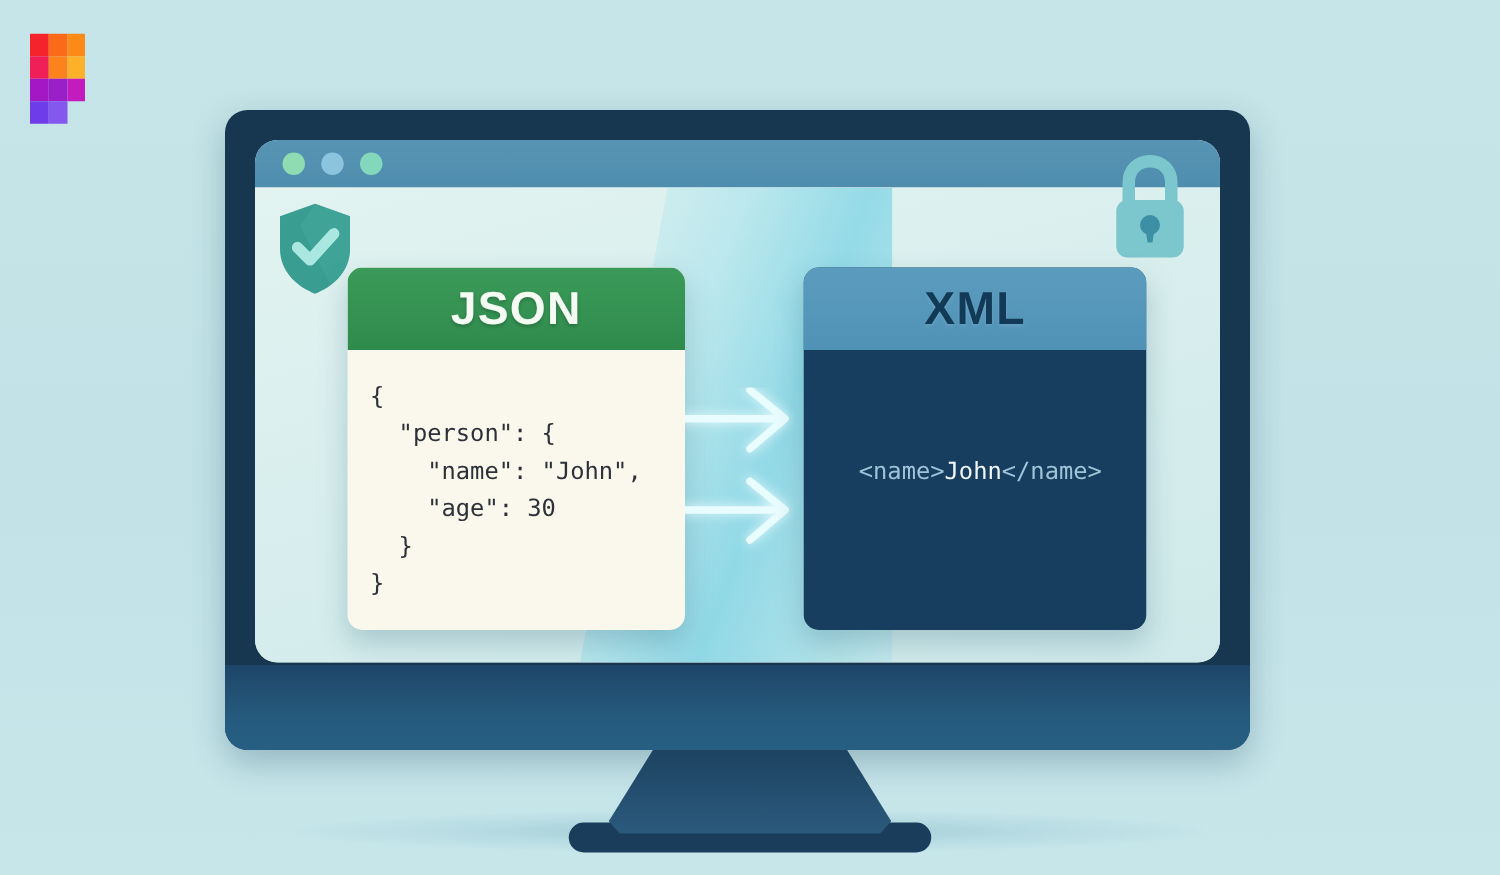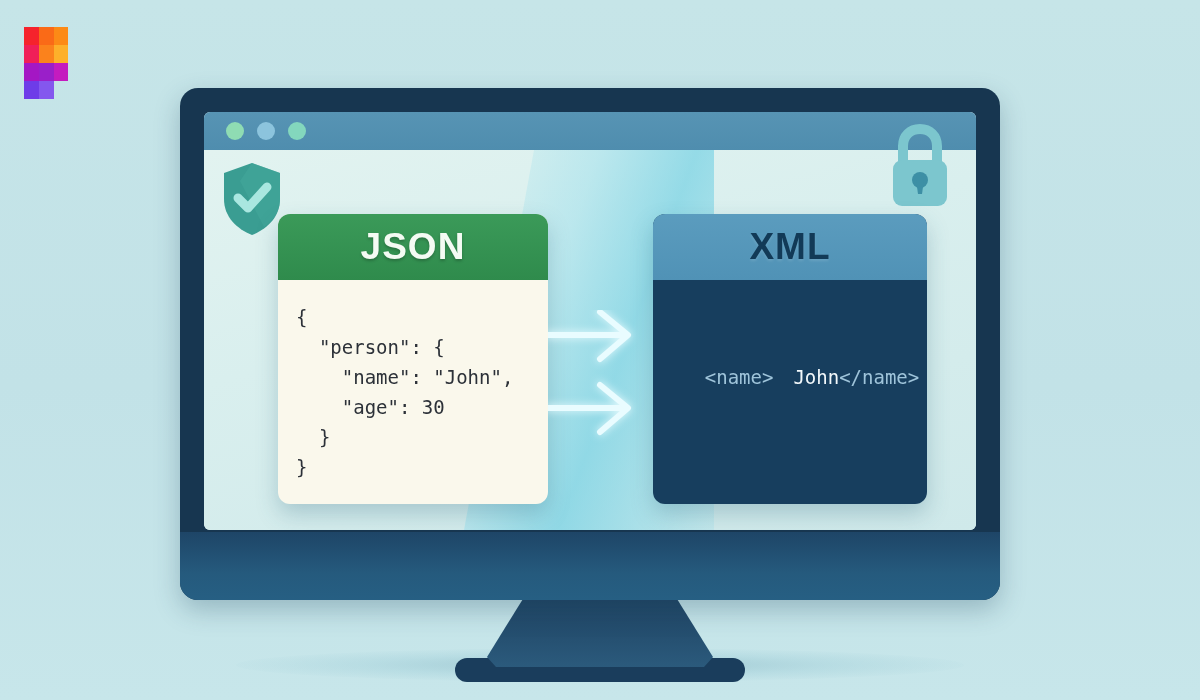--- a/index.html
+++ b/index.html
@@ -94,21 +94,21 @@
     height: 68px;
     border-radius: 0 0 18px 18px;
     background: linear-gradient(180deg, #1e4567 0%, #255a7d 60%, #265f83 100%);
   }
   .monitor-screen {
     position: absolute;
     left: 204px;
     top: 112px;
     width: 772px;
     height: 418px;
-    border-radius: 6px;
+    border-radius: 18px;
     overflow: hidden;
     background: #dff1ef;
   }
 
   
   .browser-titlebar {
     position: absolute;
     left: 0;
     top: 0;
     width: 772px;
@@ -208,21 +208,21 @@
     padding: 22px 0 0 18px;
     font-family: "DejaVu Sans Mono", "Liberation Mono", monospace;
     font-size: 19px;
     line-height: 30px;
     white-space: pre;
   }
   .panel-json .code-area { color: #2c3138; }
   .panel-xml .code-area { padding-left: 16px; }
 
   .tag { color: #9fc4da; }
-  .val { color: #f2f8fb; margin-left: 20px; }
+  .val { color: #f2f8fb; }
 
   
   .arrows {
     position: absolute;
     left: 548px;
     top: 298px;
     width: 104px;
     height: 150px;
     pointer-events: none;
   }
@@ -304,21 +304,21 @@
           </defs>
           <g filter="url(#glow)" stroke="#e9fcff" stroke-width="6" stroke-linecap="round" stroke-linejoin="round" fill="none">
             <line x1="0" y1="25" x2="78" y2="25"></line>
             <polyline points="52,2 80,25 52,49"></polyline>
             <line x1="0" y1="98" x2="78" y2="98"></line>
             <polyline points="52,75 80,98 52,122"></polyline>
           </g>
         </svg>
       </div>
 
-      <div class="panel panel-xml" style="left:449px; top:64px;text-align:center;">
+      <div class="panel panel-xml" style="left:439px; top:64px;">
         <div class="panel-header">XML</div>
         <div class="code-area">
           <div style="padding-left:28px;"><span class="tag">&lt;name&gt;</span><span class="val">John</span><span class="tag">&lt;/name&gt;</span></div>
           
           
         </div>
       </div>
 
     </div>
   </div>

